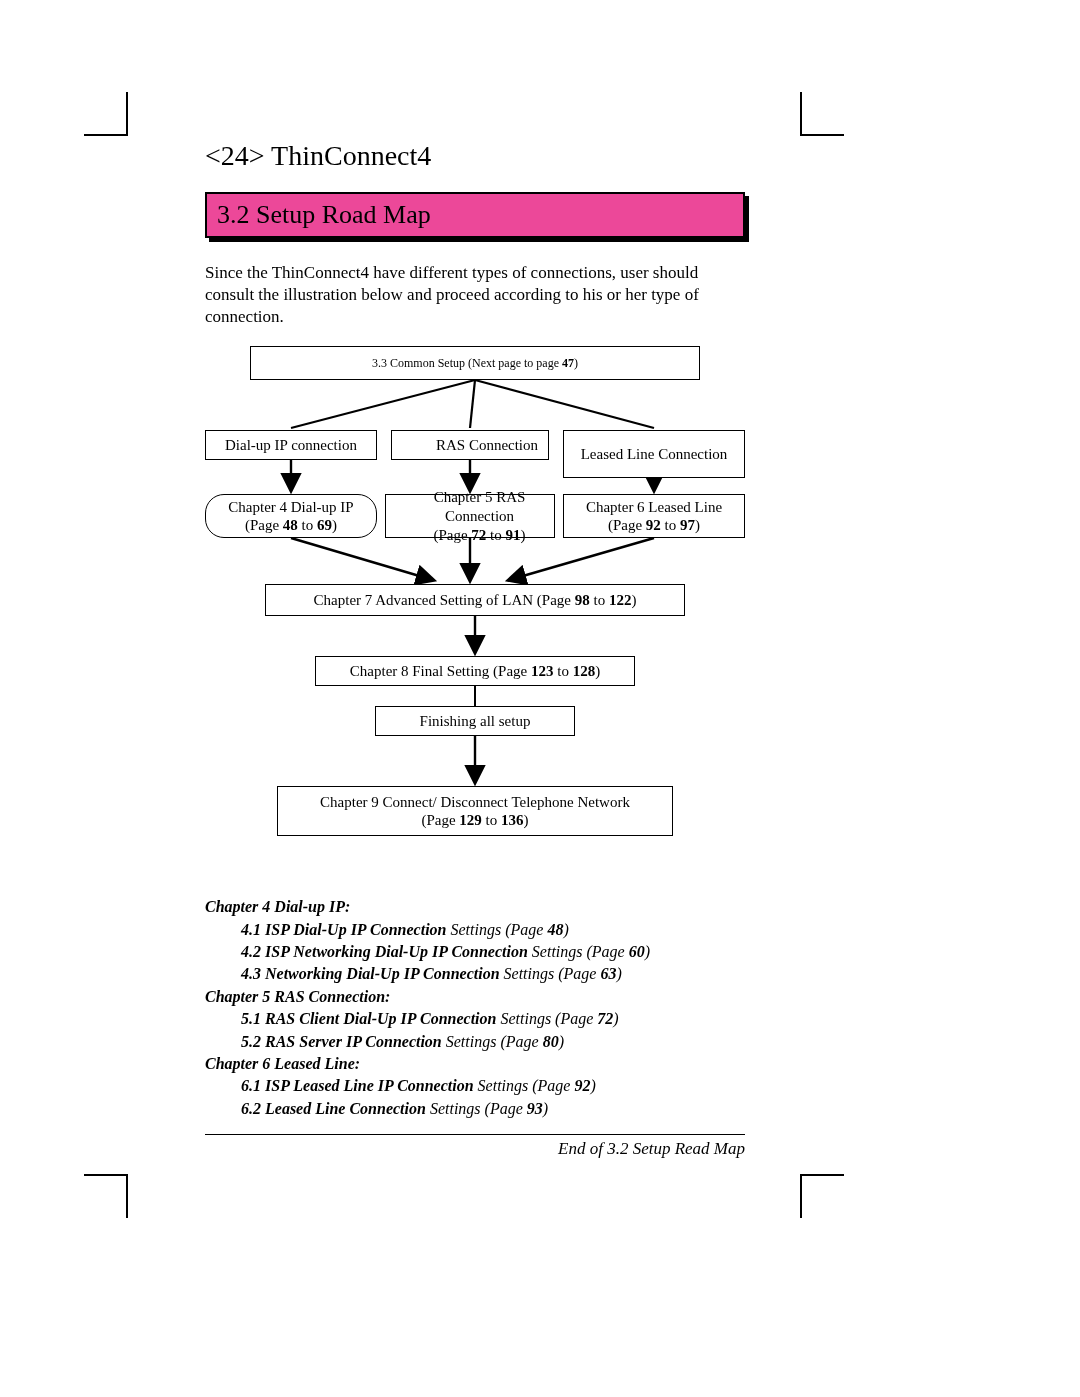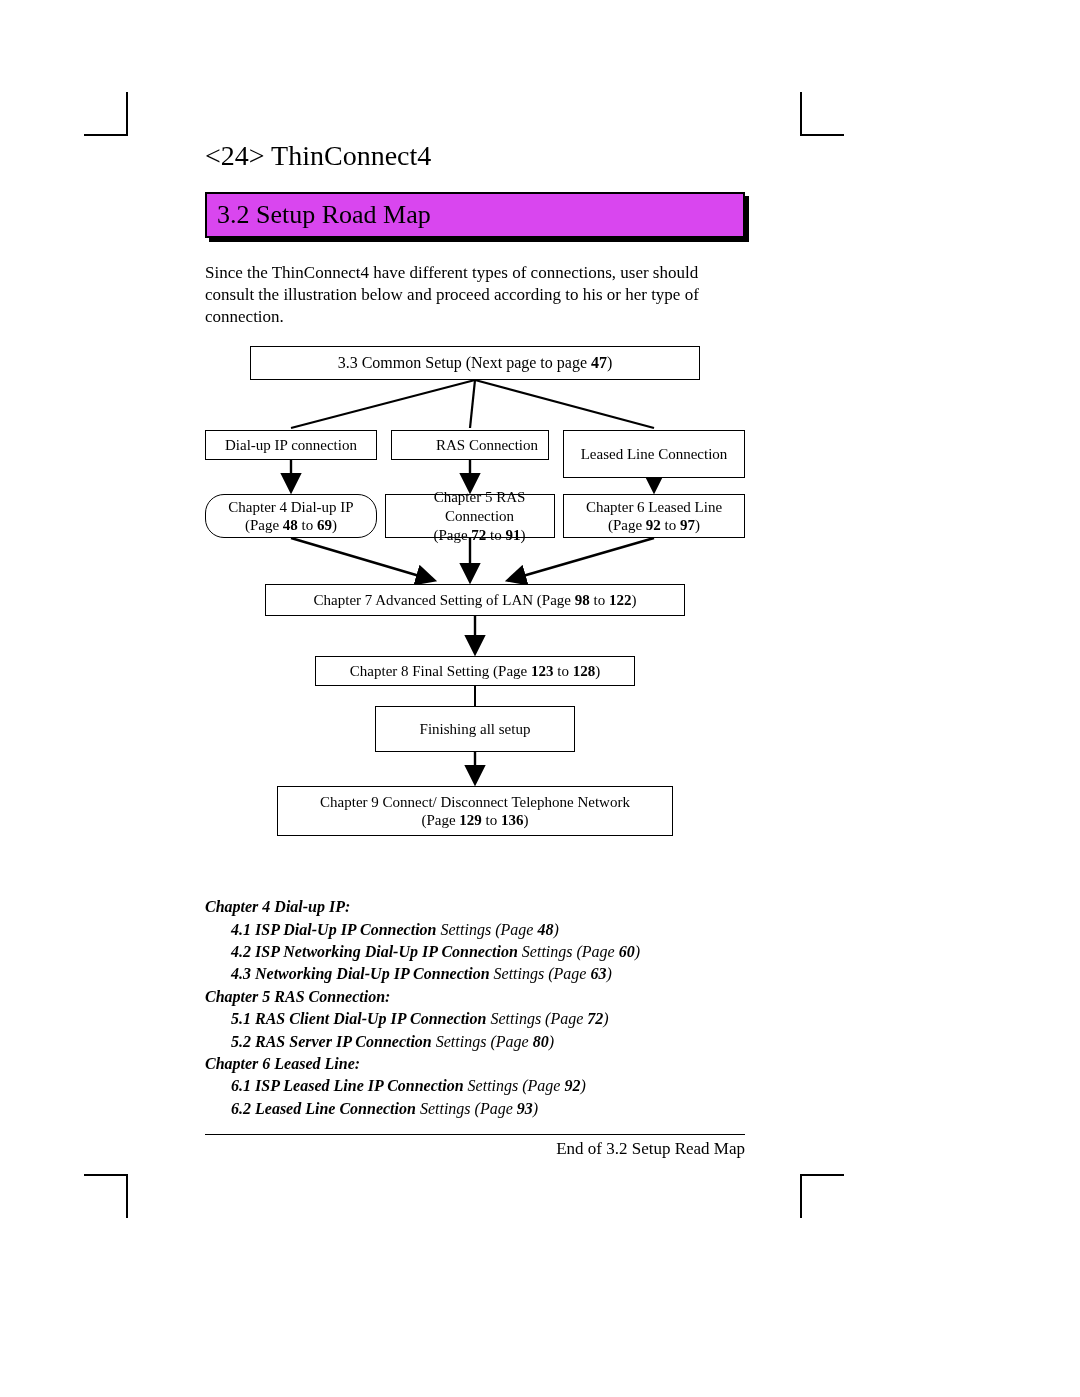--- a/index.html
+++ b/index.html
@@ -16,21 +16,21 @@
       position: absolute;
       top: 140px;
       left: 205px;
       width: 540px;
     }
     .running-head {
       font-size: 28px;
       margin-bottom: 20px;
     }
     .section-title {
-      background: #d946ef;
+      background: #ec4899;
       border: 2px solid #000;
       box-shadow: 4px 4px 0 #000;
       font-size: 26px;
       padding: 6px 10px;
       margin-bottom: 24px;
     }
     .intro {
       font-size: 17px;
       line-height: 1.3;
       margin-bottom: 18px;
@@ -52,45 +52,46 @@
       text-align: center;
       display: flex;
       flex-direction: column;
       align-items: center;
       justify-content: center;
       line-height: 1.25;
       padding: 4px 6px;
     }
     .node .bold { font-weight: bold; }
     
-    .n-common { top: 0; left: 45px; width: 450px; height: 34px; font-size:16px;}
+    .n-common { top: 0; left: 45px; width: 450px; height: 34px; font-size:12px;}
     .n-dial-label { top: 84px; left: 0; width: 172px; height: 30px; }
     .n-ras-label  { top: 84px; left: 186px; width: 158px; height: 30px; padding-left: 40px; }
     .n-lease-label{ top: 84px; left: 358px; width: 182px; height: 48px; }
     .n-ch4 { top: 148px; left: 0; width: 172px; height: 44px; border-radius: 19px; }
     .n-ch5 { top: 148px; left: 180px; width: 170px; height: 44px; padding-left: 25px; }
     .n-ch6 { top: 148px; left: 358px; width: 182px; height: 44px; }
     .n-ch7 { top: 238px; left: 60px; width: 420px; height: 32px; }
     .n-ch8 { top: 310px; left: 110px; width: 320px; height: 30px; }
-    .n-finish { top: 360px; left: 170px; width: 200px; height: 46px; }
+    .n-finish { top: 360px; left: 170px; width: 200px; height: 30px; }
     .n-ch9 { top: 440px; left: 72px; width: 396px; height: 50px; }
     .toc {
       margin-top: 10px;
       font-size: 16px;
       line-height: 1.4;
       font-style: italic;
     }
     .toc .ch { font-weight: bold; }
-    .toc .sub { margin-left: 26px; }
+    .toc .sub { margin-left: 36px; }
     .toc .subtitle { font-weight: bold; }
     .end-line {
       border-top: 1.5px solid #000;
       margin-top: 14px;
       padding-top: 4px;
       text-align: right;
+      font-style: italic;
       font-size: 17px;
     }
     
     .cm { position:absolute; background:none; }
     .cm span { position:absolute; background:#000; }
     
     .cm-tl { top:92px; left:84px; width:44px; height:44px; }
     .cm-tl .h { left:0; bottom:0; width:44px; height:2px; }
     .cm-tl .v { right:0; top:0; width:2px; height:44px; }
     

